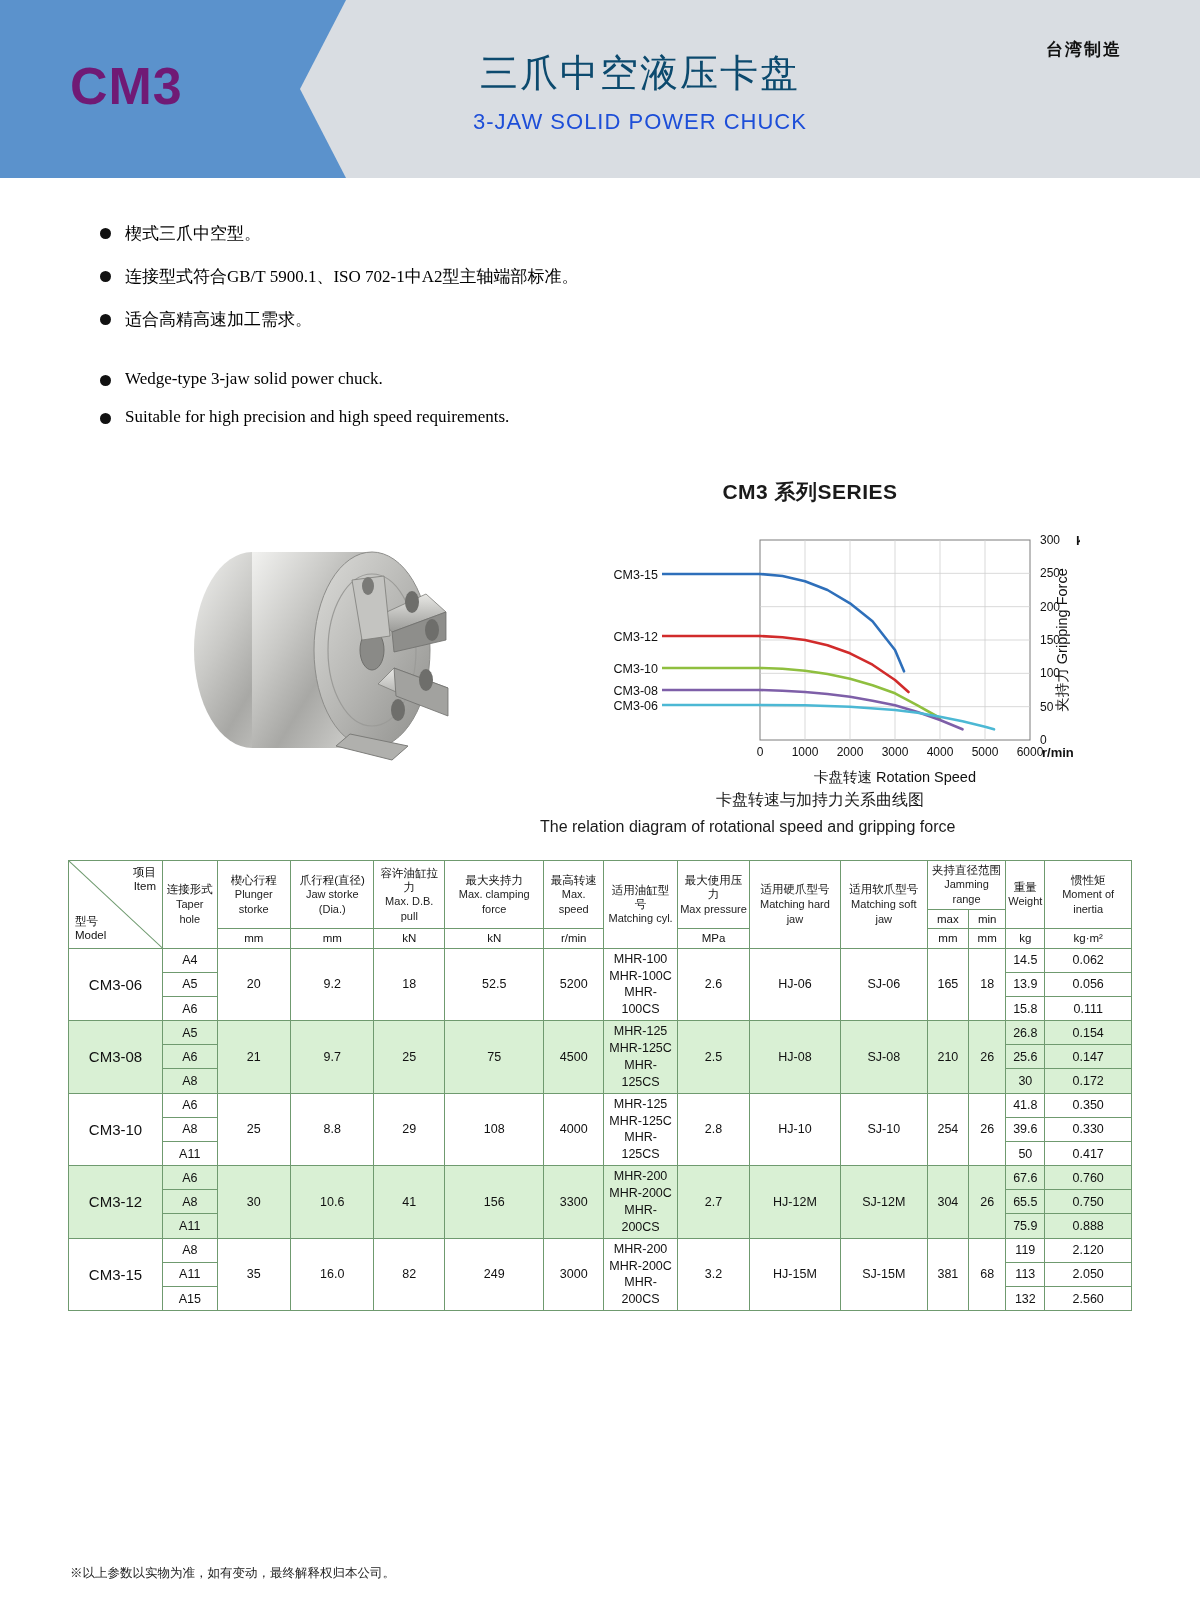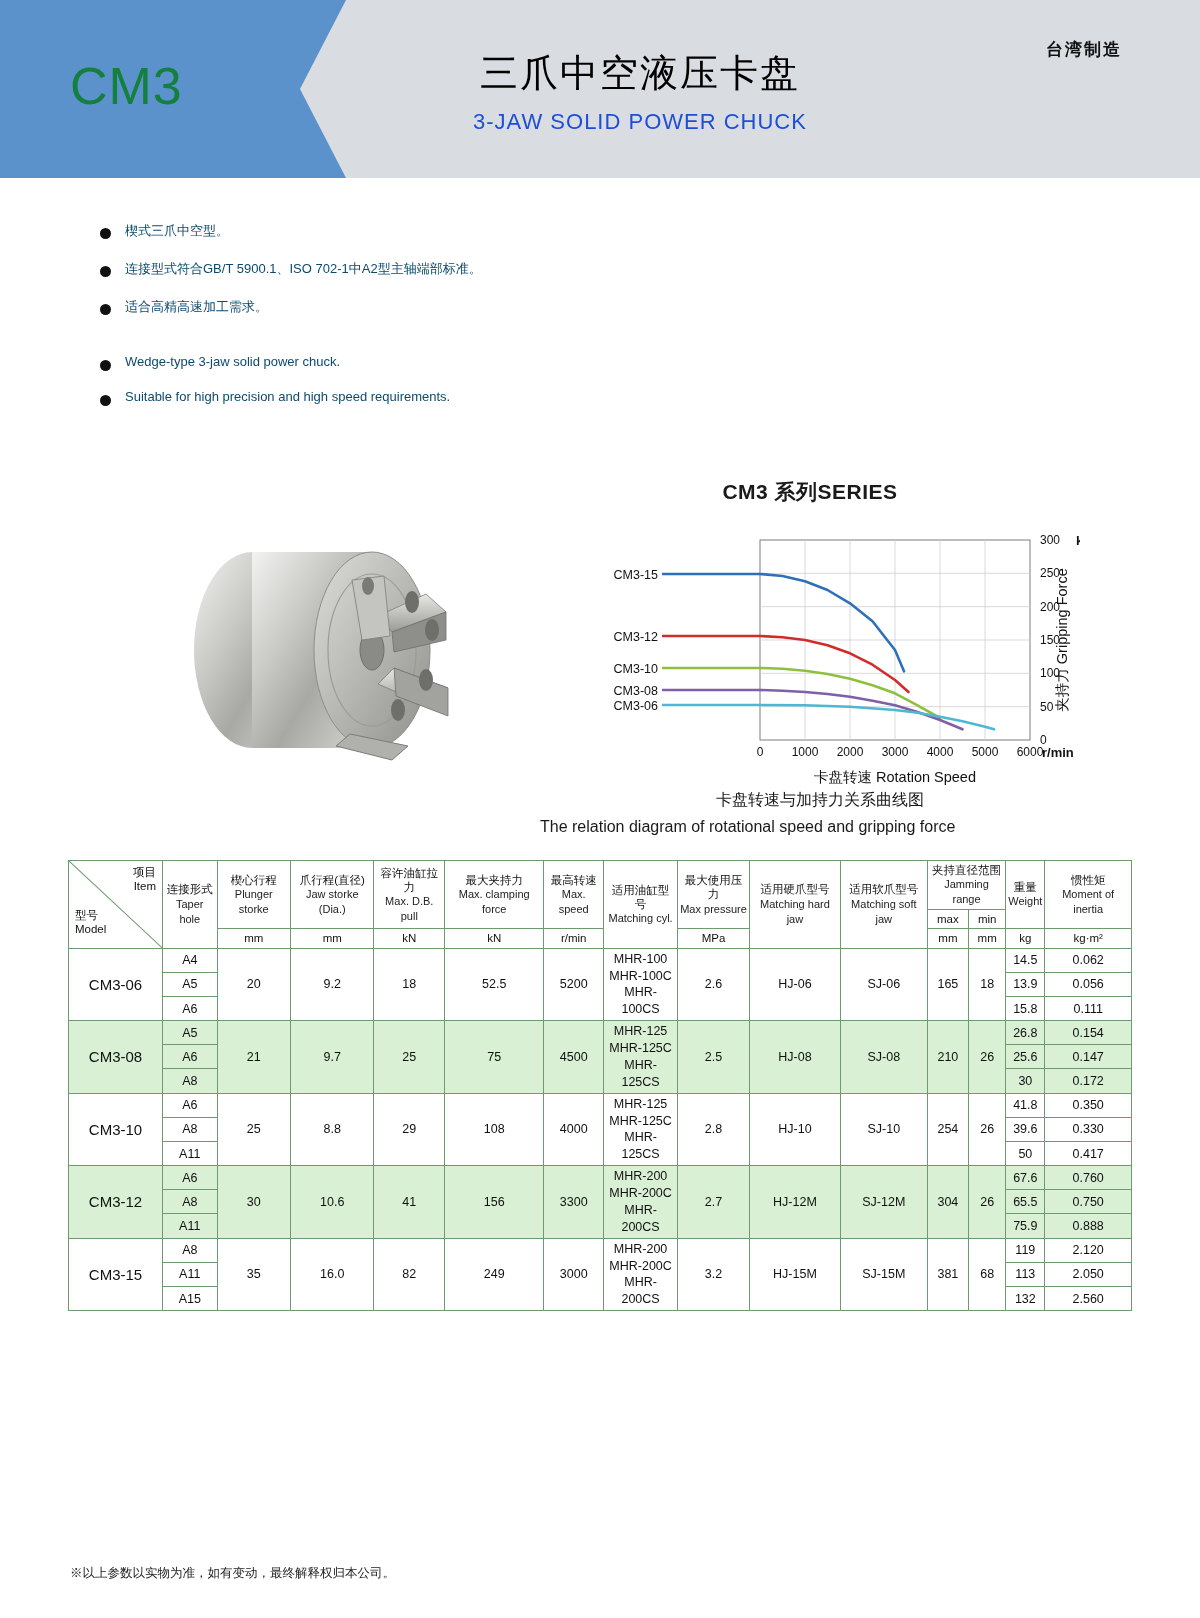--- a/index.html
+++ b/index.html
@@ -30,33 +30,33 @@
     left: 300px; top: 0;
     width: 0; height: 0;
     border-top: 89px solid #5b92cc;
     border-bottom: 89px solid #5b92cc;
     border-right: 46px solid transparent;
   }
   .header-code {
     position: absolute;
     left: 70px; top: 56px;
     font-size: 52px;
-    color: #15803d;
+    color: #701a75;
     letter-spacing: 1px;
-    font-weight: 400;
+    font-weight: 700;
   }
   .header-titles {
     position: absolute;
     left: 380px; top: 48px;
     width: 520px;
     text-align: center;
   }
   .title-cn {
     font-size: 38px;
-    color: #000000;
+    color: #0c4a6e;
     letter-spacing: 2px;
     font-weight: 400;
   }
   .title-en {
     font-size: 22px;
     color: #1d4ed8;
     margin-top: 10px;
     letter-spacing: 1px;
   }
   .header-origin {
@@ -71,22 +71,23 @@
   
   .bullets {
     position: absolute;
     left: 100px; top: 222px;
     width: 800px;
   }
   .bullet {
     display: flex;
     align-items: flex-start;
     margin-bottom: 20px;
-    font-size: 13px;
-    color: #0c4a6e;
+    font-size: 17px;
+    color: #000000;
+    font-family: Liberation Serif, serif;
   }
   .bullet .dot {
     width: 11px; height: 11px;
     border-radius: 50%;
     background: #111;
     margin-right: 14px;
     margin-top: 6px;
     flex: 0 0 auto;
   }
   .bullet-group-en { margin-top: 38px; }
@@ -180,21 +181,21 @@
     position: relative;
     height: 84px;
     width: 94px;
     padding: 3px !important;
   }
   .corner .item {
     position: absolute; right: 6px; top: 5px;
     font-size: 11.5px; text-align: right; line-height: 1.2;
   }
   .corner .model {
-    position: absolute; left: 6px; bottom: 11px;
+    position: absolute; left: 6px; bottom: 5px;
     font-size: 11.5px; text-align: left; line-height: 1.2;
   }
   .corner .slash {
     position: absolute; left: 0; top: 0;
     width: 100%; height: 100%;
   }
   .footnote {
     position: absolute;
     left: 70px; top: 1565px;
     font-size: 12.5px;

